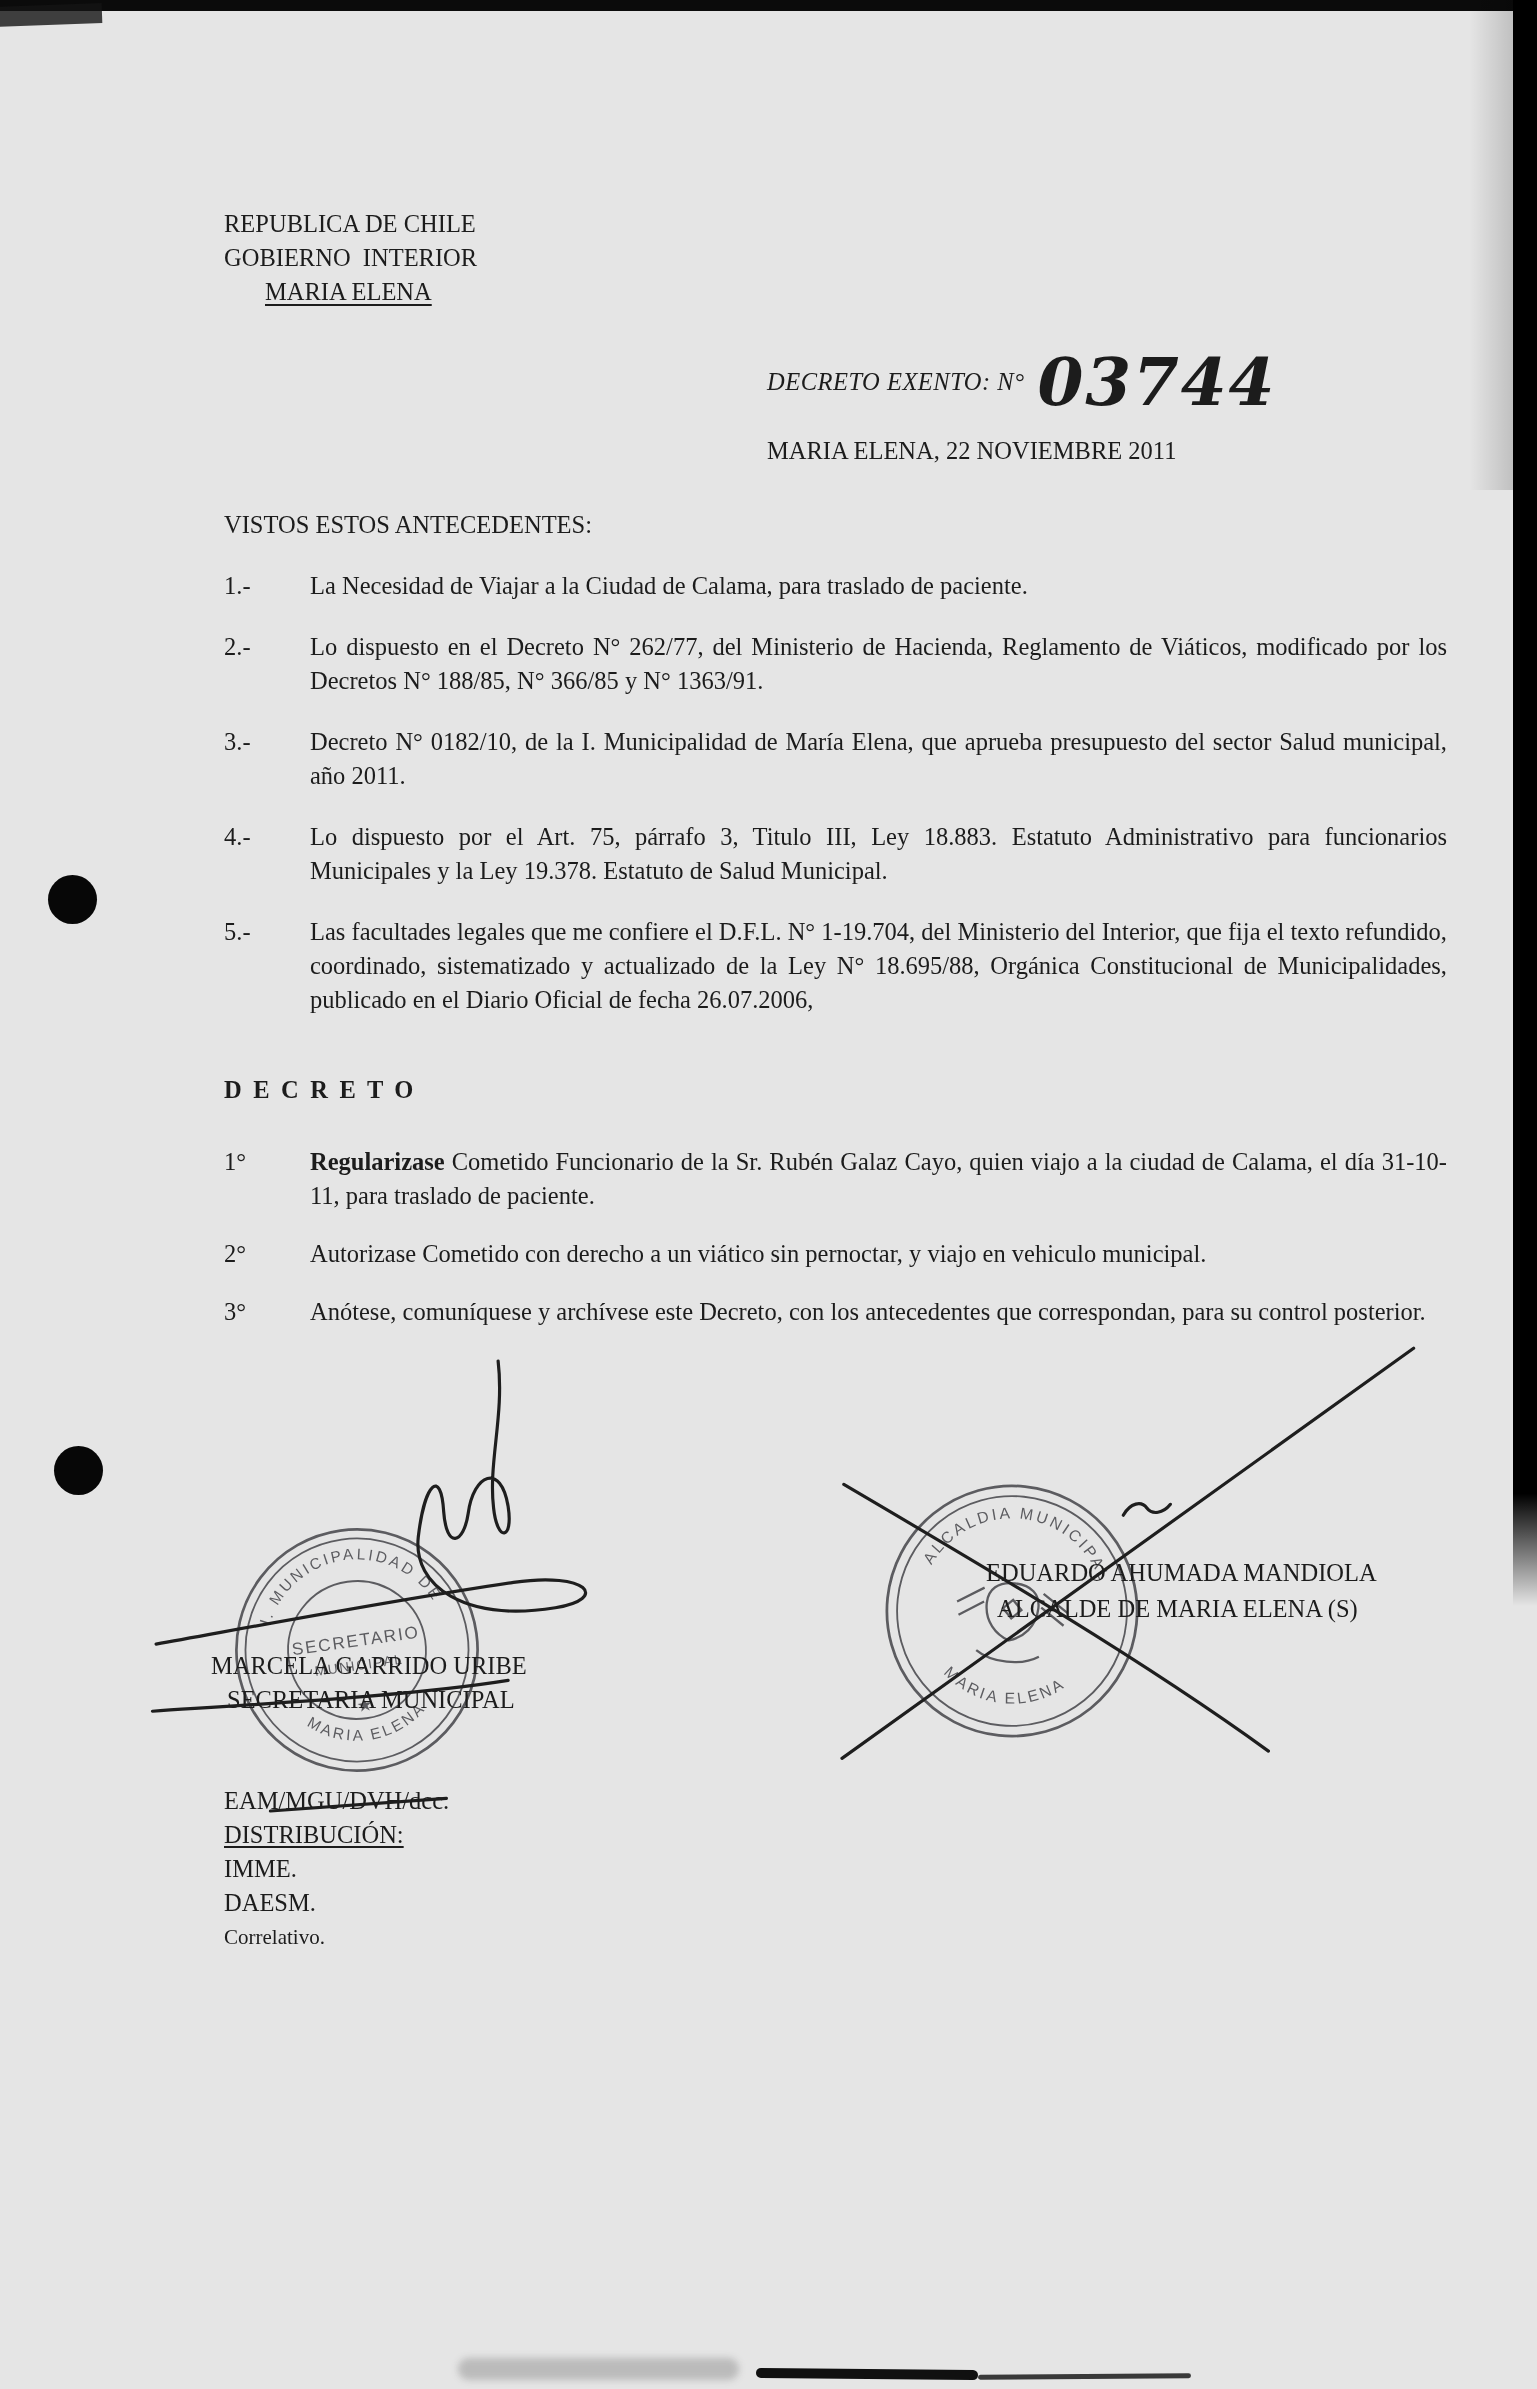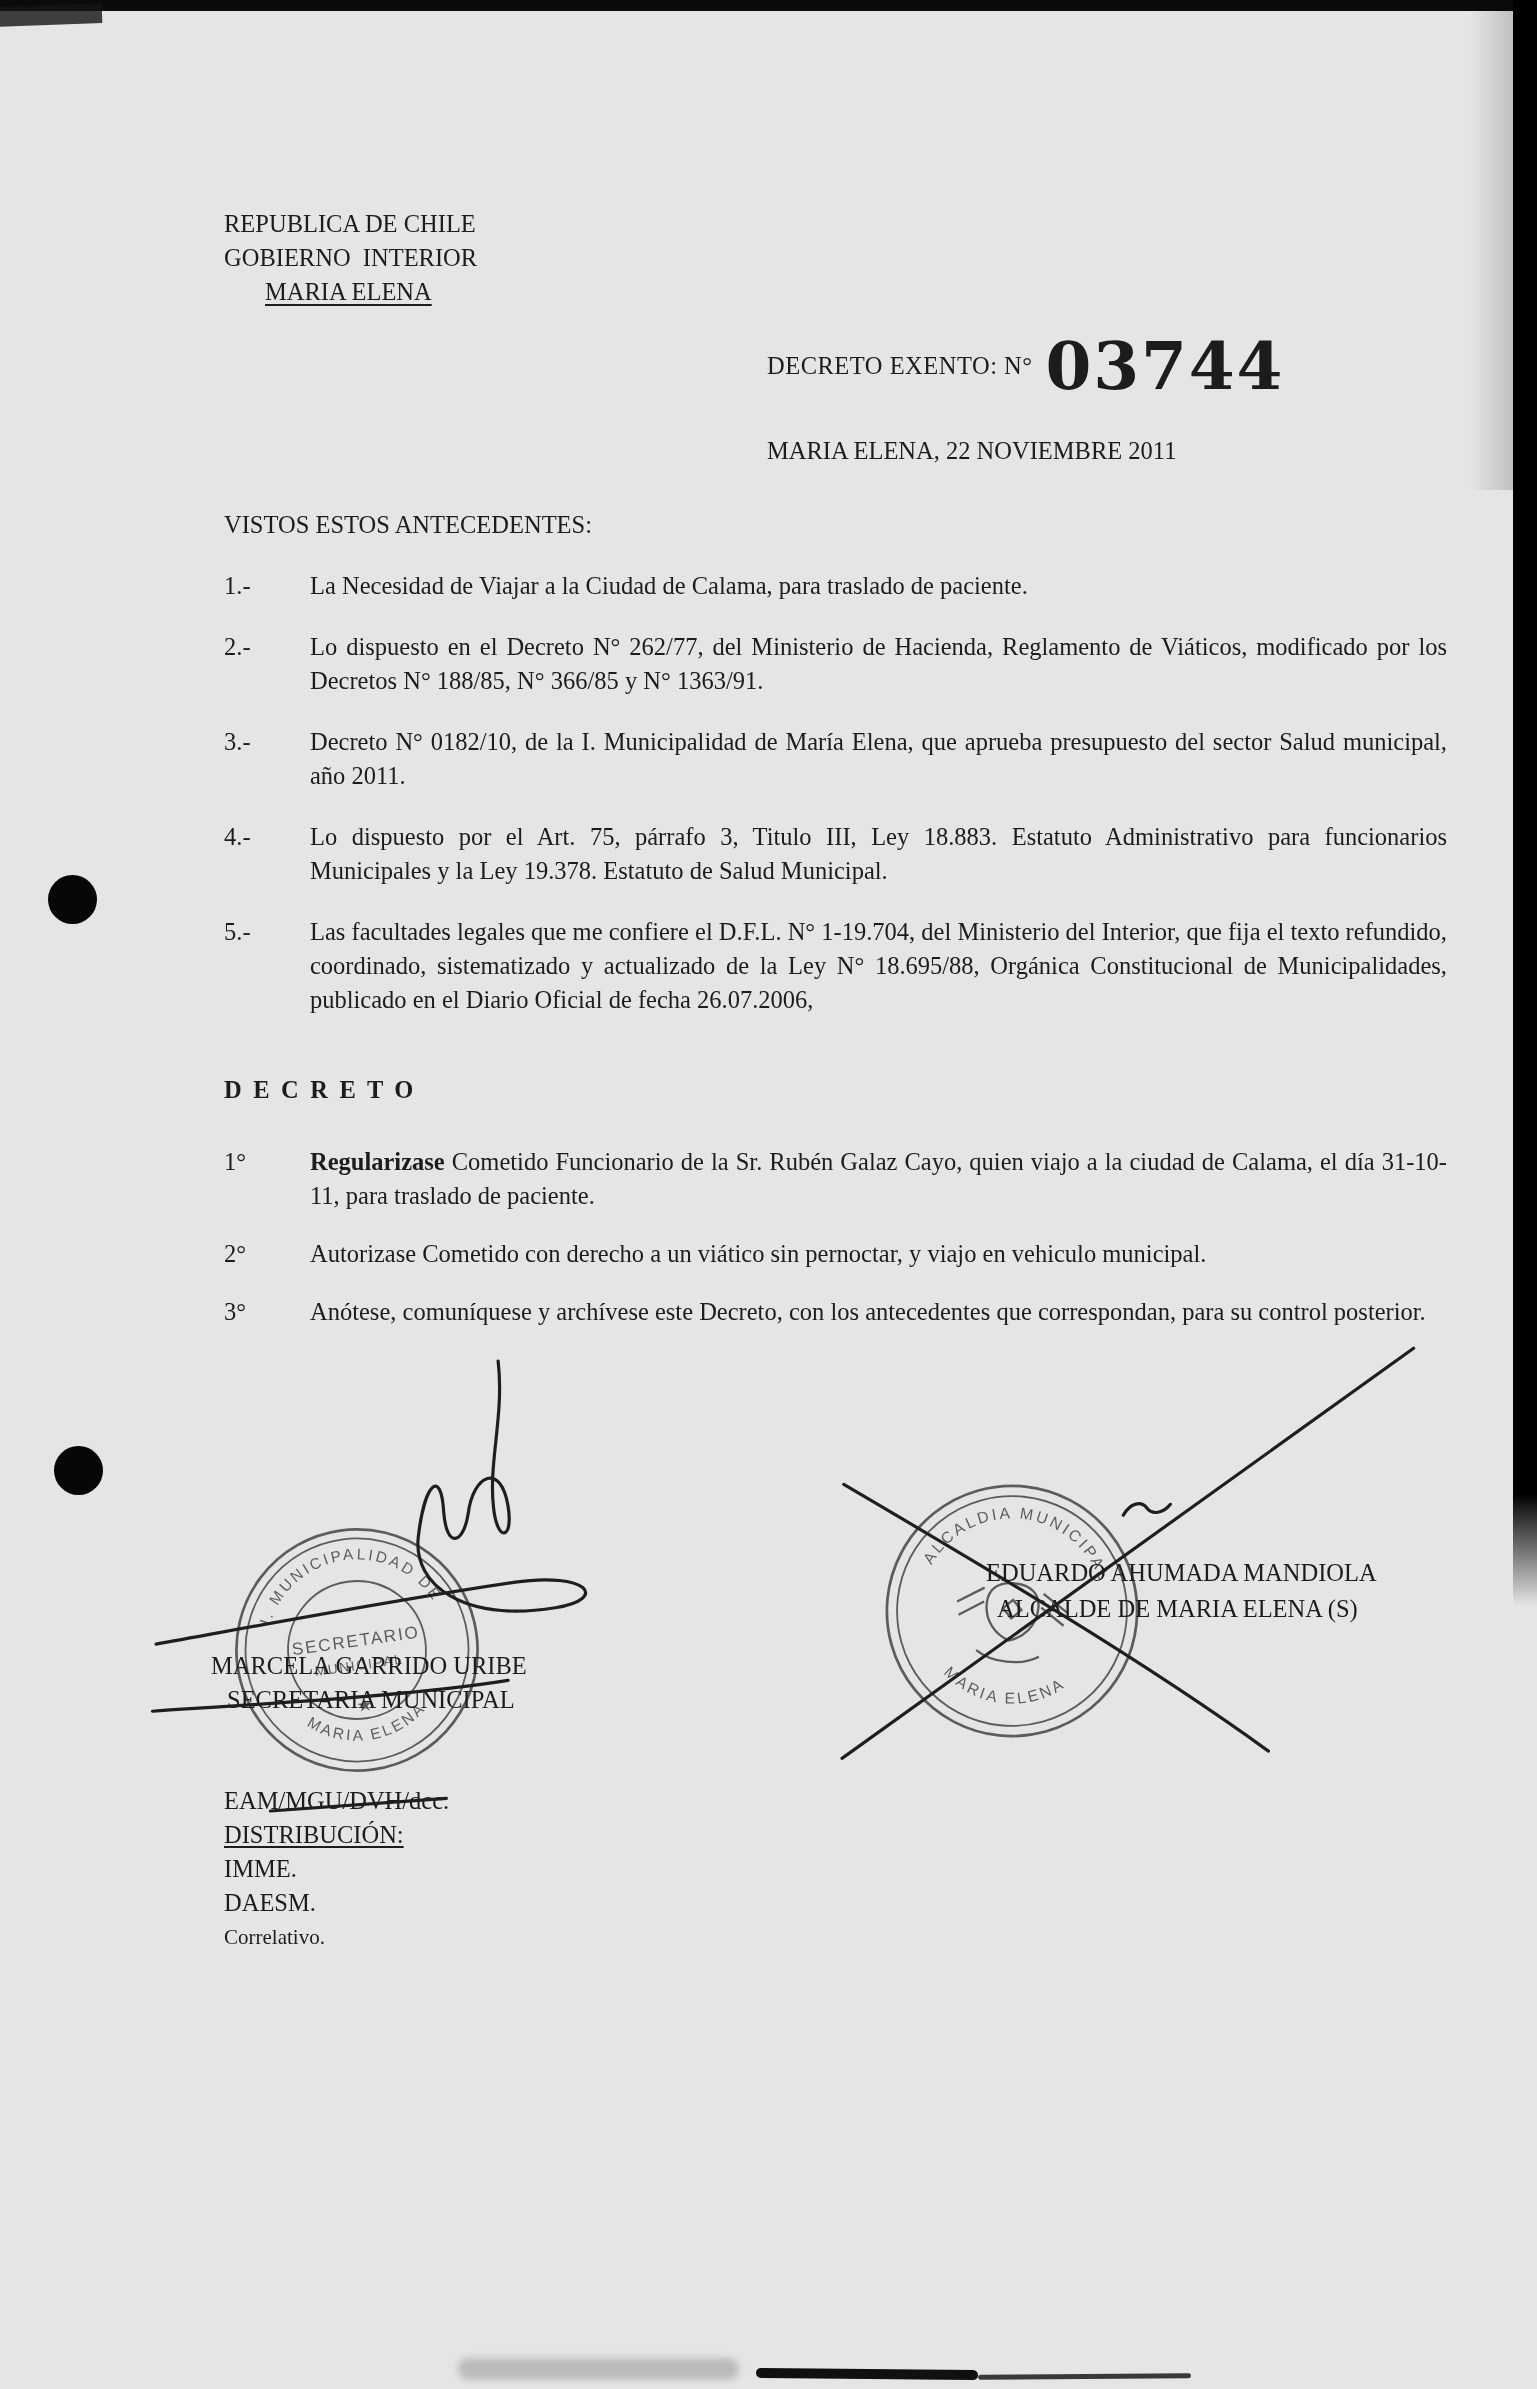--- a/index.html
+++ b/index.html
@@ -24,21 +24,21 @@
   .hole { position:absolute; width:49px; height:49px; border-radius:50%; background:#070707; }
   .hole-1 { left:48px; top:875px; }
   .hole-2 { left:54px; top:1446px; }
 
   
   .content { position:absolute; left:224px; top:207px; width:1223px; font-size:24.5px; line-height:34px; }
   .letterhead div { white-space:pre; }
   .lh-underline { padding-left:41px; }
   .lh-underline span { text-decoration:underline; text-underline-offset:3.6px; }
 
-  .decree-line { margin-left:543px; margin-top:40px; height:65px; display:flex; align-items:flex-start; white-space:nowrap; }
+  .decree-line { margin-left:543px; margin-top:40px; height:65px; display:flex; align-items:center; white-space:nowrap;font-style:italic; }
   .decree-label { font-size:24.5px; letter-spacing:0.5px; }
   .decree-number { font-size:66px; font-weight:600; letter-spacing:1.8px; margin-left:13px; font-family:"DejaVu Serif", serif; }
   .date-line { margin-left:543px; margin-top:20px; }
 
   .vistos-title { margin-top:40px; }
 
   .item { display:flex; margin-top:27px; }
   .item:first-of-type { margin-top:27px; }
   .item-num { flex:0 0 86px; }
   .item-text { flex:1; text-align:justify; }

